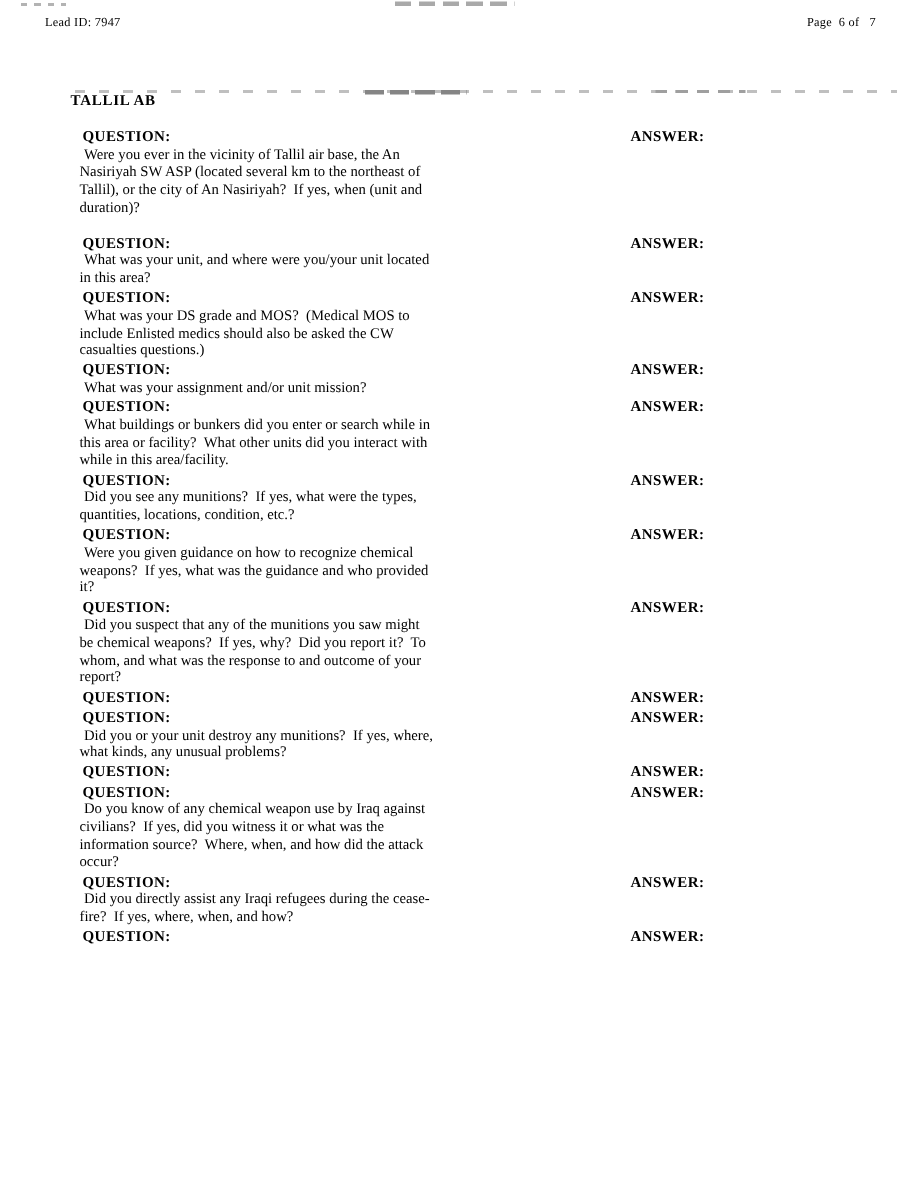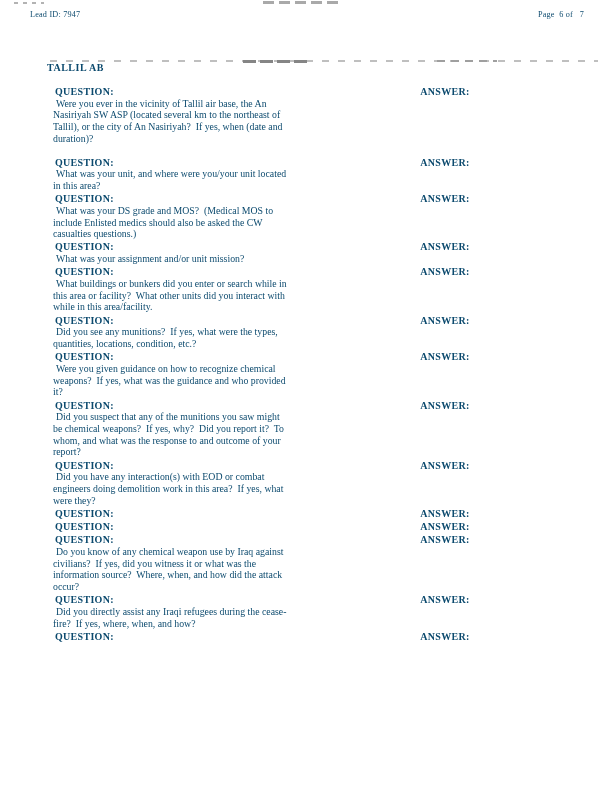--- a/index.html
+++ b/index.html
@@ -2,21 +2,21 @@
 <html><head>
 <meta charset="utf-8">
 <style>
   html, body { margin: 0; padding: 0; background: #ffffff; }
   .page {
     position: relative;
     width: 612px;
     height: 792px;
     background: #ffffff;
     font-family: "Liberation Serif", serif;
-    color: #0c4a6e;
+    color: #000000;
     overflow: hidden;
   }
   
   .header-left {
     position: absolute;
     top: 10px;
     left: 30px;
     font-size: 8.2px;
     letter-spacing: 0.2px;
     white-space: pre;
@@ -104,21 +104,21 @@
   <div class="header-right">Page  6 of   7</div>
 
   <div class="content">
     <h1 class="section-title">TALLIL AB</h1>
     <div id="qa-list">
   <div class="qa-row">
     <div class="q-col">
       <div class="label q-label">QUESTION:</div>
       <div class="text q-text">Were you ever in the vicinity of Tallil air base, the An
 Nasiriyah SW ASP (located several km to the northeast of
-Tallil), or the city of An Nasiriyah?  If yes, when (date and
+Tallil), or the city of An Nasiriyah?  If yes, when (unit and
 duration)?</div>
     </div>
     <div class="a-col">
       <div class="label a-label">ANSWER:</div>
     </div>
   </div>
 
   <div class="qa-row">
     <div class="q-col">
       <div class="label q-label">QUESTION:</div>
@@ -203,33 +203,32 @@
     </div>
     <div class="a-col">
       <div class="label a-label">ANSWER:</div>
       <div class="text a-text"></div>
     </div>
   </div>
 
   <div class="qa-row">
     <div class="q-col">
       <div class="label q-label">QUESTION:</div>
-      <div class="text q-text">Did you have any interaction(s) with EOD or combat
-engineers doing demolition work in this area?  If yes, what
-were they?</div>
-    </div>
-    <div class="a-col">
-      <div class="label a-label">ANSWER:</div>
-      <div class="text a-text"></div>
-    </div>
-  </div>
-
-  <div class="qa-row">
-    <div class="q-col">
-      <div class="label q-label">QUESTION:</div>
+    </div>
+    <div class="a-col">
+      <div class="label a-label">ANSWER:</div>
+      <div class="text a-text"></div>
+    </div>
+  </div>
+
+  <div class="qa-row">
+    <div class="q-col">
+      <div class="label q-label">QUESTION:</div>
+      <div class="text q-text">Did you or your unit destroy any munitions?  If yes, where,
+what kinds, any unusual problems?</div>
     </div>
     <div class="a-col">
       <div class="label a-label">ANSWER:</div>
       <div class="text a-text"></div>
     </div>
   </div>
 
   <div class="qa-row">
     <div class="q-col">
       <div class="label q-label">QUESTION:</div>

